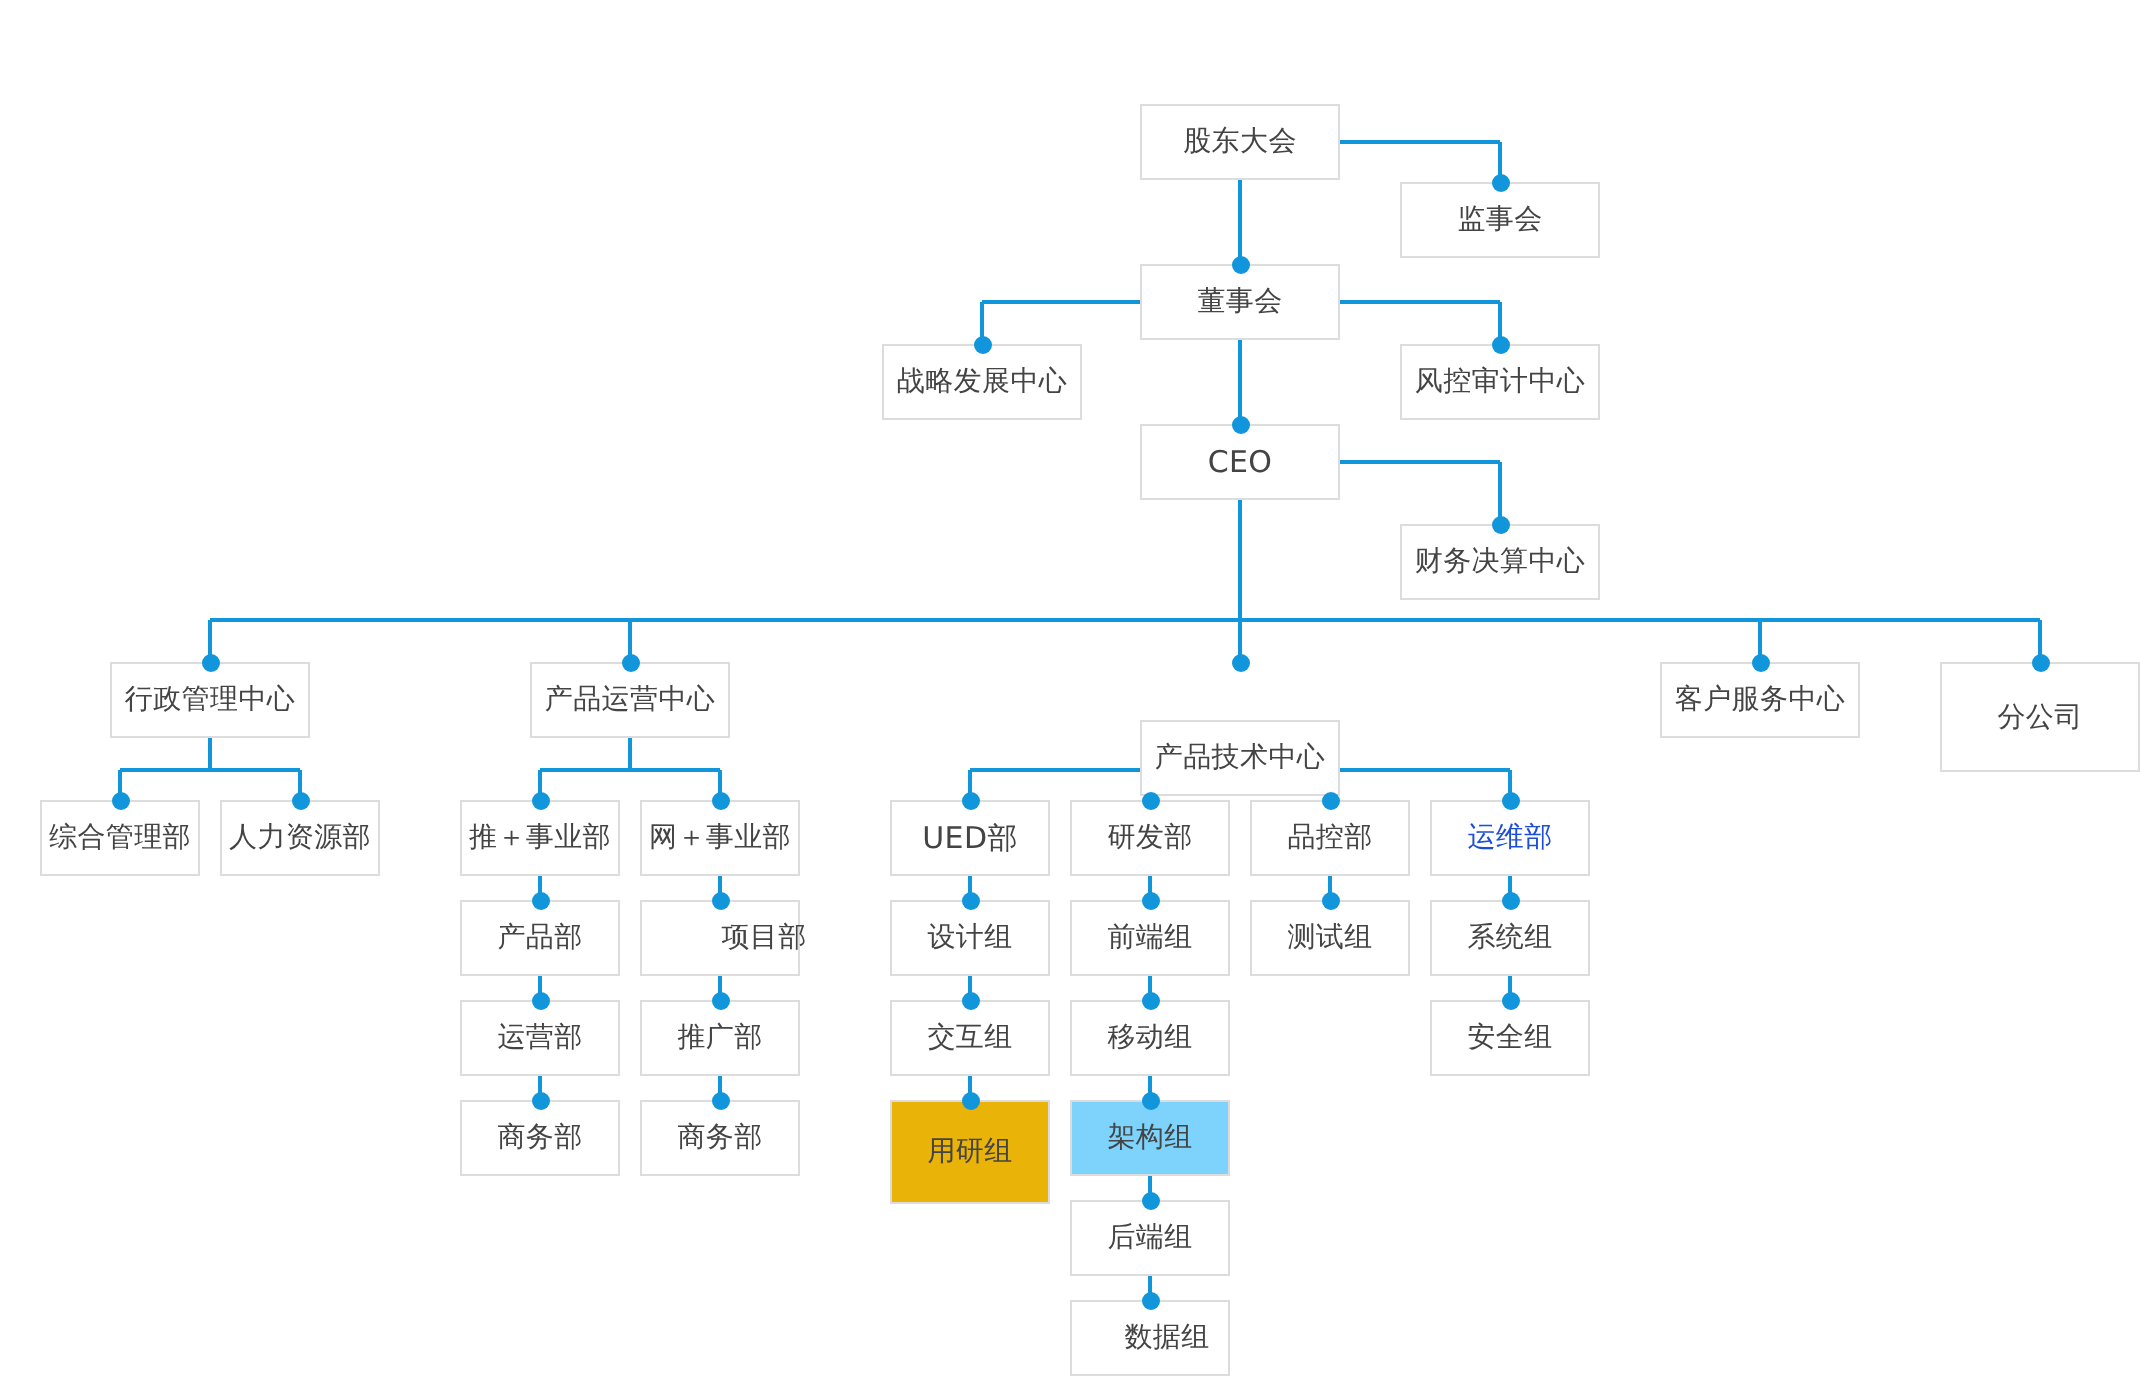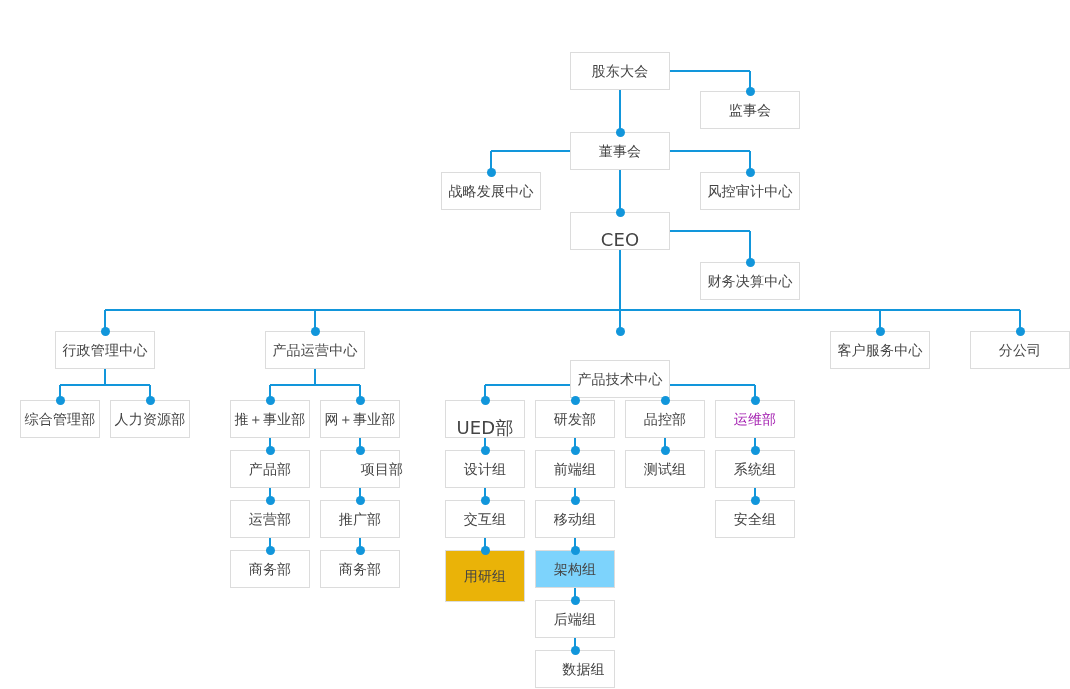--- a/index.html
+++ b/index.html
@@ -34,22 +34,21 @@
     font-size: 14px;
     line-height: 1;
     display: flex;
     align-items: center;
     justify-content: center;
     text-align: center;
     white-space: nowrap;
     letter-spacing: 0.2px;
   }
   .node-box.latin {
-    font-size: 18px;
-    align-items: flex-end;
+    font-size: 15px;
   }
   .conn-dot {
     position: absolute;
     width: 9px;
     height: 9px;
     border-radius: 50%;
     background: #1296db;
   }
 </style>
 </head>
@@ -133,21 +132,21 @@
       </div>
       <div class="node-box" style="left: 265px; top: 331px; width: 100px; height: 38px; border-color: rgb(220, 220, 220); background: rgb(255, 255, 255); color: rgb(68, 68, 68);">
         <span>产品运营中心</span>
       </div>
       <div class="node-box" style="left: 570px; top: 331px; width: 100px; height: 38px; border-color: rgb(220, 220, 220); background: rgb(255, 255, 255); color: rgb(68, 68, 68); margin-top: 29px;">
         <span>产品技术中心</span>
       </div>
       <div class="node-box" style="left: 830px; top: 331px; width: 100px; height: 38px; border-color: rgb(220, 220, 220); background: rgb(255, 255, 255); color: rgb(68, 68, 68);">
         <span>客户服务中心</span>
       </div>
-      <div class="node-box" style="left: 970px; top: 331px; width: 100px; height: 38px; border-color: rgb(220, 220, 220); background: rgb(255, 255, 255); color: rgb(68, 68, 68);">
+      <div class="node-box" style="left: 970px; top: 331px; width: 100px; height: 55px; border-color: rgb(220, 220, 220); background: rgb(255, 255, 255); color: rgb(68, 68, 68);">
         <span>分公司</span>
       </div>
       <div class="node-box" style="left: 20px; top: 400px; width: 80px; height: 38px; border-color: rgb(220, 220, 220); background: rgb(255, 255, 255); color: rgb(68, 68, 68);">
         <span>综合管理部</span>
       </div>
       <div class="node-box" style="left: 110px; top: 400px; width: 80px; height: 38px; border-color: rgb(220, 220, 220); background: rgb(255, 255, 255); color: rgb(68, 68, 68);">
         <span>人力资源部</span>
       </div>
       <div class="node-box" style="left: 230px; top: 400px; width: 80px; height: 38px; border-color: rgb(220, 220, 220); background: rgb(255, 255, 255); color: rgb(68, 68, 68);">
         <span>推＋事业部</span>
@@ -202,21 +201,21 @@
       </div>
       <div class="node-box" style="left: 535px; top: 650px; width: 80px; height: 38px; border-color: rgb(220, 220, 220); background: rgb(255, 255, 255); color: rgb(68, 68, 68); padding-left: 17px;">
         <span>数据组</span>
       </div>
       <div class="node-box" style="left: 625px; top: 400px; width: 80px; height: 38px; border-color: rgb(220, 220, 220); background: rgb(255, 255, 255); color: rgb(68, 68, 68);">
         <span>品控部</span>
       </div>
       <div class="node-box" style="left: 625px; top: 450px; width: 80px; height: 38px; border-color: rgb(220, 220, 220); background: rgb(255, 255, 255); color: rgb(68, 68, 68);">
         <span>测试组</span>
       </div>
-      <div class="node-box" style="left: 715px; top: 400px; width: 80px; height: 38px; border-color: rgb(220, 220, 220); background: rgb(255, 255, 255); color: #a21caf; align-items: center;">
+      <div class="node-box" style="left: 715px; top: 400px; width: 80px; height: 38px; border-color: rgb(220, 220, 220); background: rgb(255, 255, 255); color: #1d4ed8; align-items: center;">
         <span>运维部</span>
       </div>
       <div class="node-box" style="left: 715px; top: 450px; width: 80px; height: 38px; border-color: rgb(220, 220, 220); background: rgb(255, 255, 255); color: rgb(68, 68, 68);">
         <span>系统组</span>
       </div>
       <div class="node-box" style="left: 715px; top: 500px; width: 80px; height: 38px; border-color: rgb(220, 220, 220); background: rgb(255, 255, 255); color: rgb(68, 68, 68);">
         <span>安全组</span>
       </div>
     </div>
   <div id="dot-layer">

